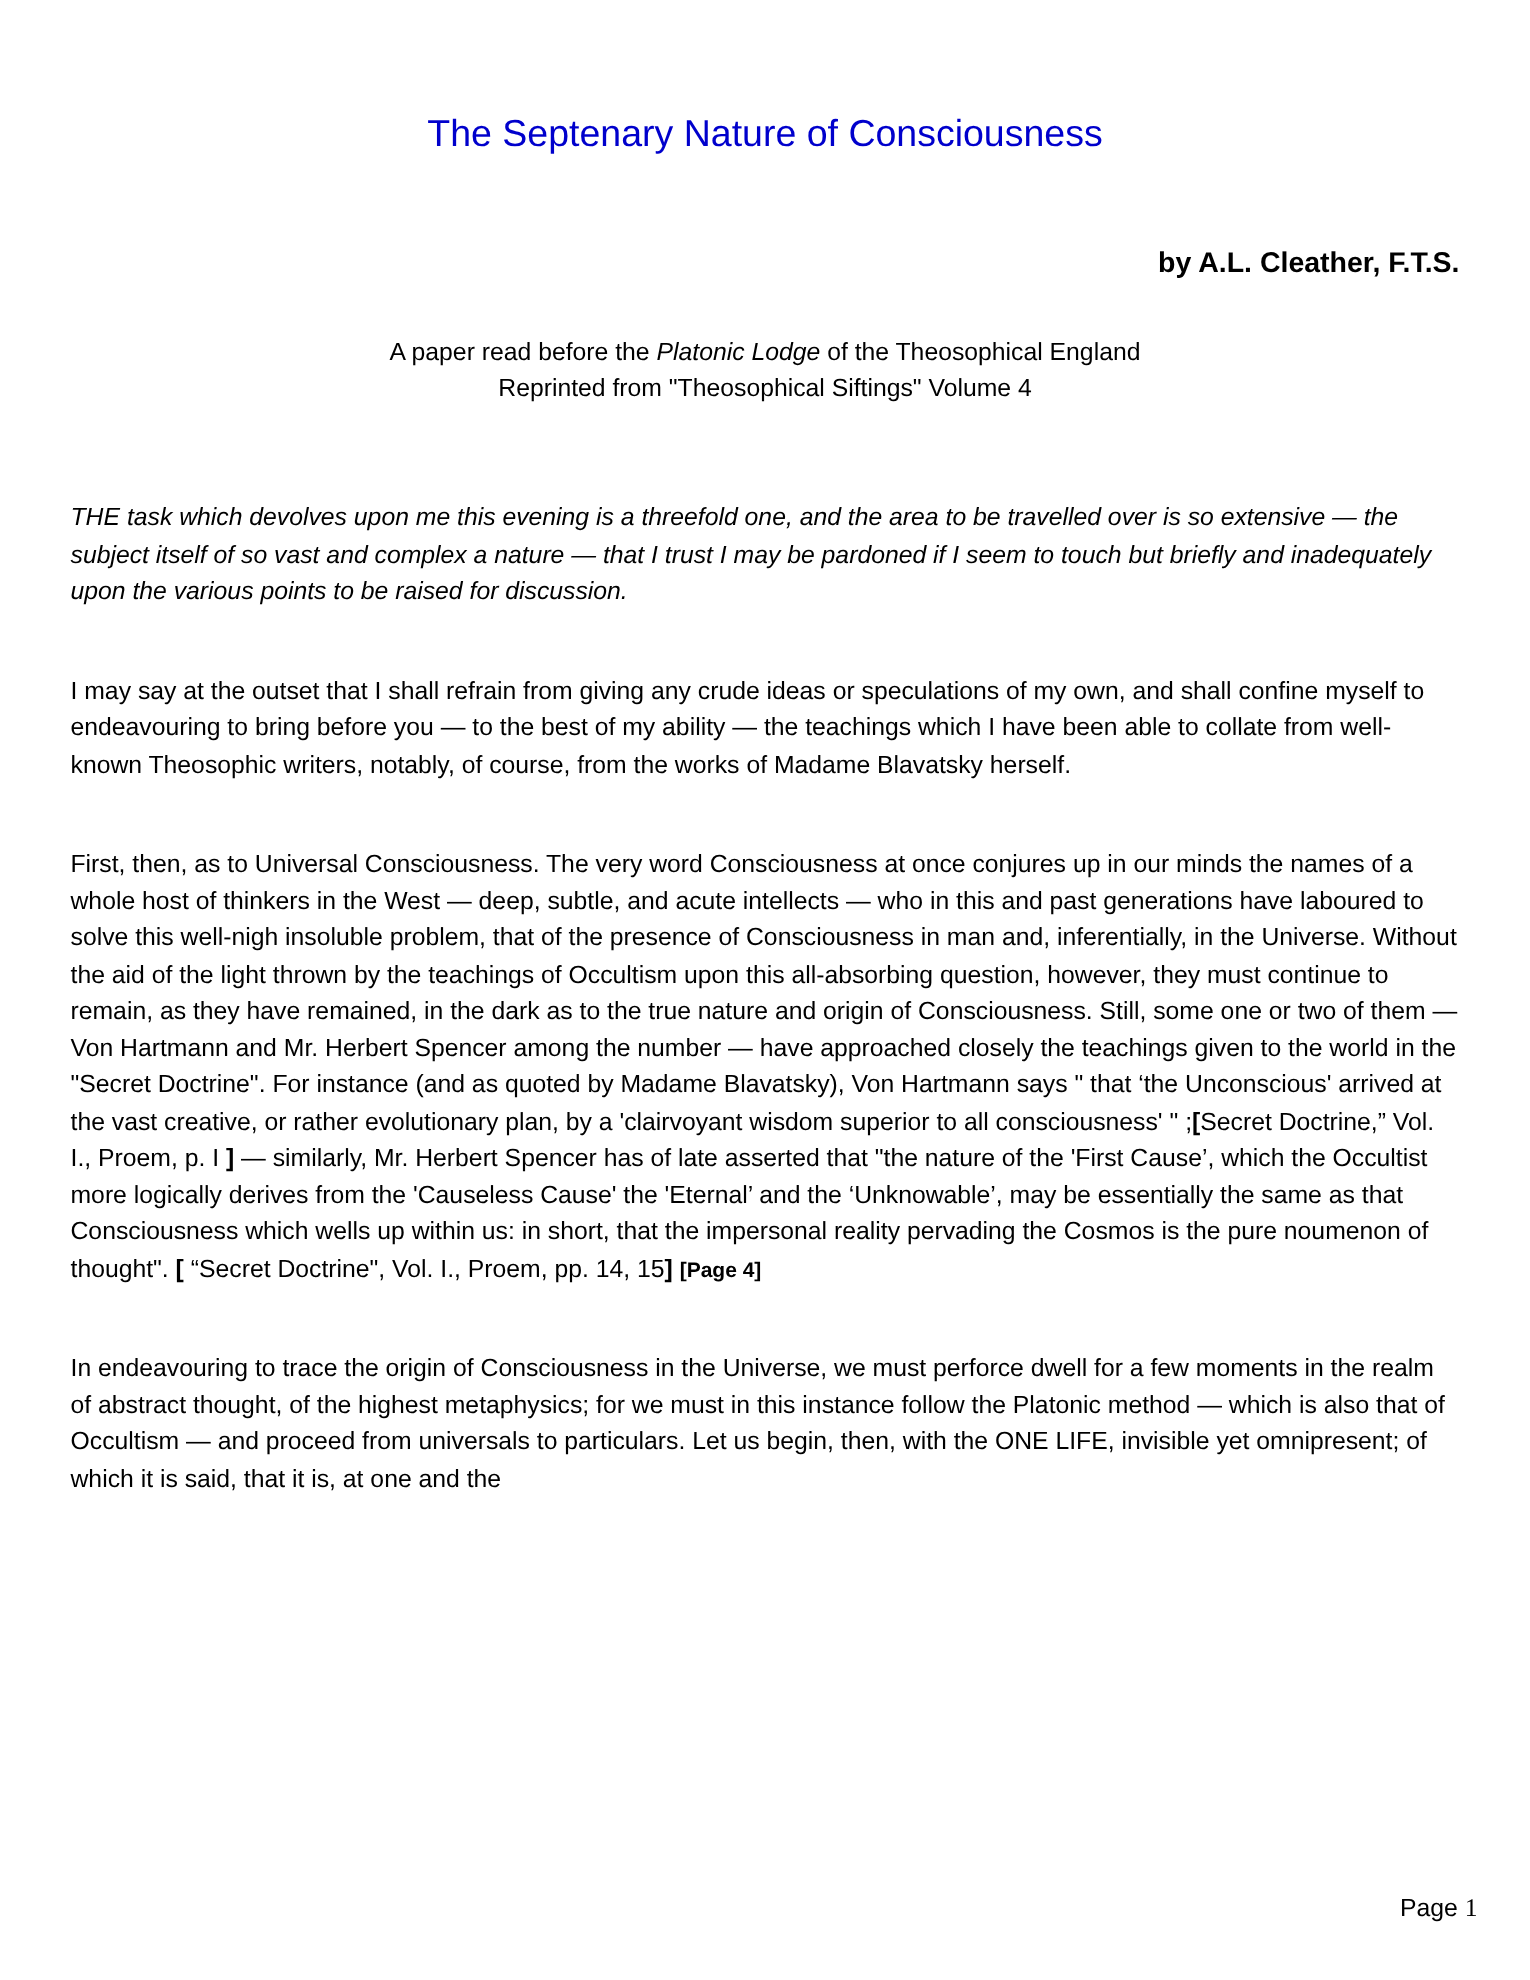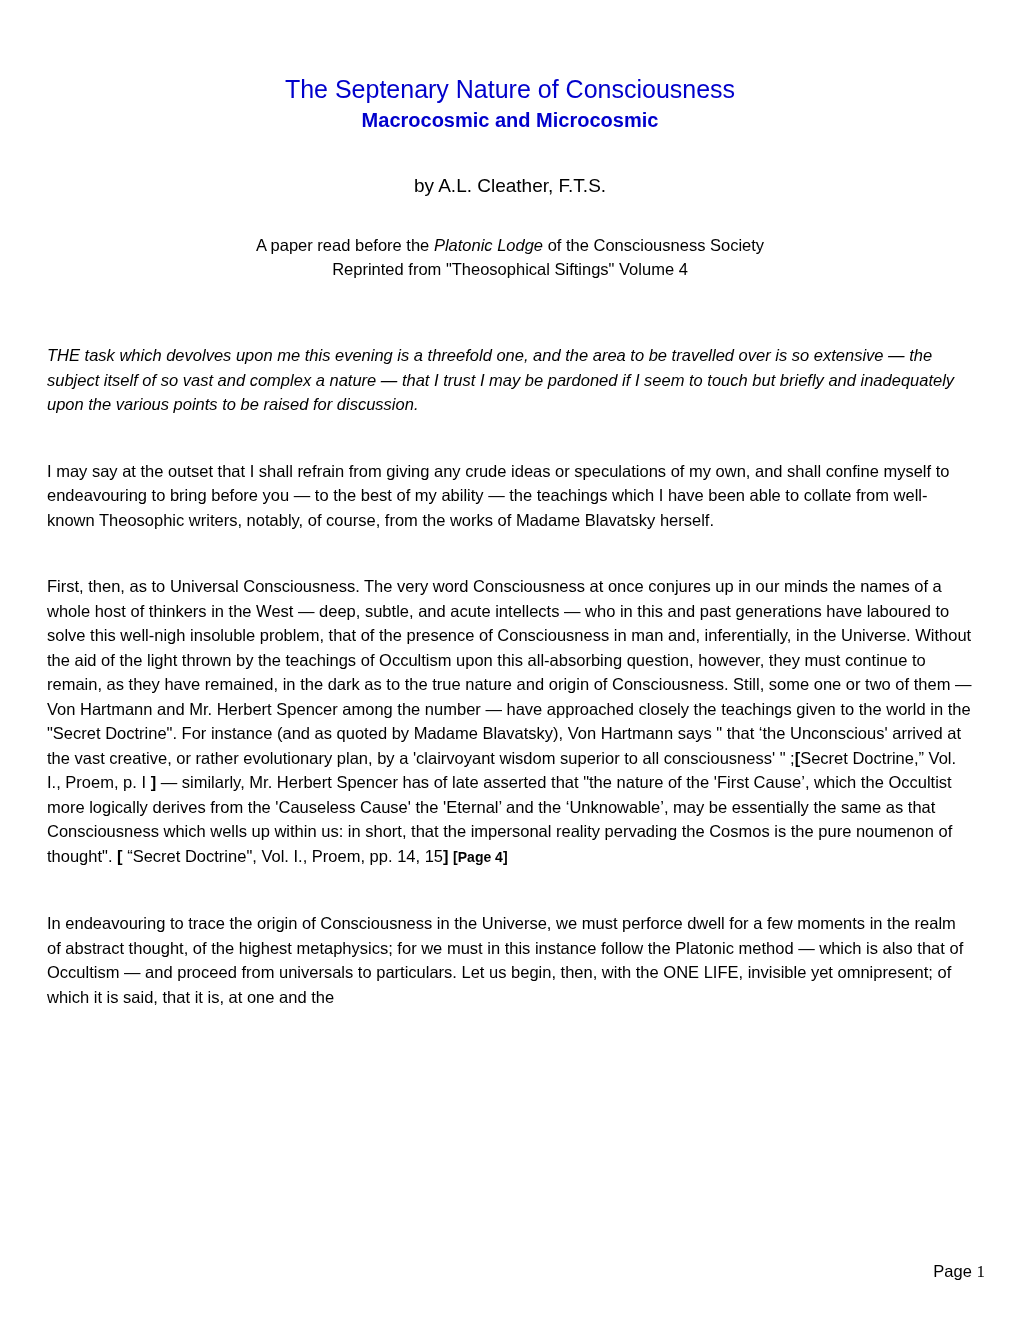--- a/index.html
+++ b/index.html
@@ -40,24 +40,24 @@
   }
   .subtitle {
     margin-top: 4px;
     text-align: center;
     color: var(--accent);
     font-size: 20px;
     font-weight: bold;
     line-height: 24px;
   }
   .byline {
-    margin-top: 42px;
-    text-align: center;
+    margin-top: 60px;
+    text-align: right;
     font-size: 19px;
-    font-weight: normal;
+    font-weight: bold;
     line-height: 23px;
   }
   .imprint {
     margin-top: 36px;
     text-align: center;
     font-size: 16.5px;
     line-height: 24px;
   }
   .publisher {
     margin-top: 22px;
@@ -88,26 +88,25 @@
     font-size: 17px;
   }
 </style>
 </head>
 <body>
 
 <div class="page">
 
 
   <h1 class="title">The Septenary Nature of Consciousness</h1>
-  <h2 class="subtitle">Macrocosmic and Microcosmic</h2>
 
   <div class="byline">by A.L. Cleather, F.T.S.</div>
 
   <div class="imprint">
-    <div><span>A paper read before the </span><span class="run-italic">Platonic Lodge</span><span> of the Consciousness Society</span></div>
+    <div><span>A paper read before the </span><span class="run-italic">Platonic Lodge</span><span> of the Theosophical England</span></div>
     <div>Reprinted from "Theosophical Siftings" Volume 4</div>
   </div>
 
 
   <div class="body-text">
     <p class="first"><span class="run-italic">THE task which devolves upon me this evening is a threefold one, and the area to be travelled over is so extensive — the subject itself of so vast and complex a nature — that I trust I may be pardoned if I seem to touch but briefly and inadequately upon the various points to be raised for discussion.</span></p>
     <p><span>I may say at the outset that I shall refrain from giving any crude ideas or speculations of my own, and shall confine myself to endeavouring to bring before you — to the best of my ability — the teachings which I have been able to collate from well-known Theosophic writers, notably, of course, from the works of Madame Blavatsky herself.</span></p>
     <p><span>First, then, as to Universal Consciousness. The very word Consciousness at once conjures up in our minds the names of a whole host of thinkers in the West — deep, subtle, and acute intellects — who in this and past generations have laboured to solve this well-nigh insoluble problem, that of the presence of Consciousness in man and, inferentially, in the Universe. Without the aid of the light thrown by the teachings of Occultism upon this all-absorbing question, however, they must continue to remain, as they have remained, in the dark as to the true nature and origin of Consciousness. Still, some one or two of them — Von Hartmann and Mr. Herbert Spencer among the number — have approached closely the teachings given to the world in the "Secret Doctrine". For instance (and as quoted by Madame Blavatsky), Von Hartmann says " that ‘the Unconscious' arrived at the vast creative, or rather evolutionary plan, by a 'clairvoyant wisdom superior to all consciousness' " ;</span><span class="run-bold">[</span><span>Secret Doctrine,” Vol. I., Proem, p. I </span><span class="run-bold">]</span><span> — similarly, Mr. Herbert Spencer has of late asserted that "the nature of the 'First Cause’, which the Occultist more logically derives from the 'Causeless Cause' the 'Eternal’ and the ‘Unknowable’, may be essentially the same as that Consciousness which wells up within us: in short, that the impersonal reality pervading the Cosmos is the pure noumenon of thought". </span><span class="run-bold">[ </span><span>“Secret Doctrine", Vol. I., Proem, pp. 14, 15</span><span class="run-bold">] </span><span class="run-bold-small">[Page 4]</span></p>
     <p><span>In endeavouring to trace the origin of Consciousness in the Universe, we must perforce dwell for a few moments in the realm of abstract thought, of the highest metaphysics; for we must in this instance follow the Platonic method — which is also that of Occultism — and proceed from universals to particulars. Let us begin, then, with the ONE LIFE, invisible yet omnipresent; of which it is said, that it is, at one and the</span></p>
   </div>

